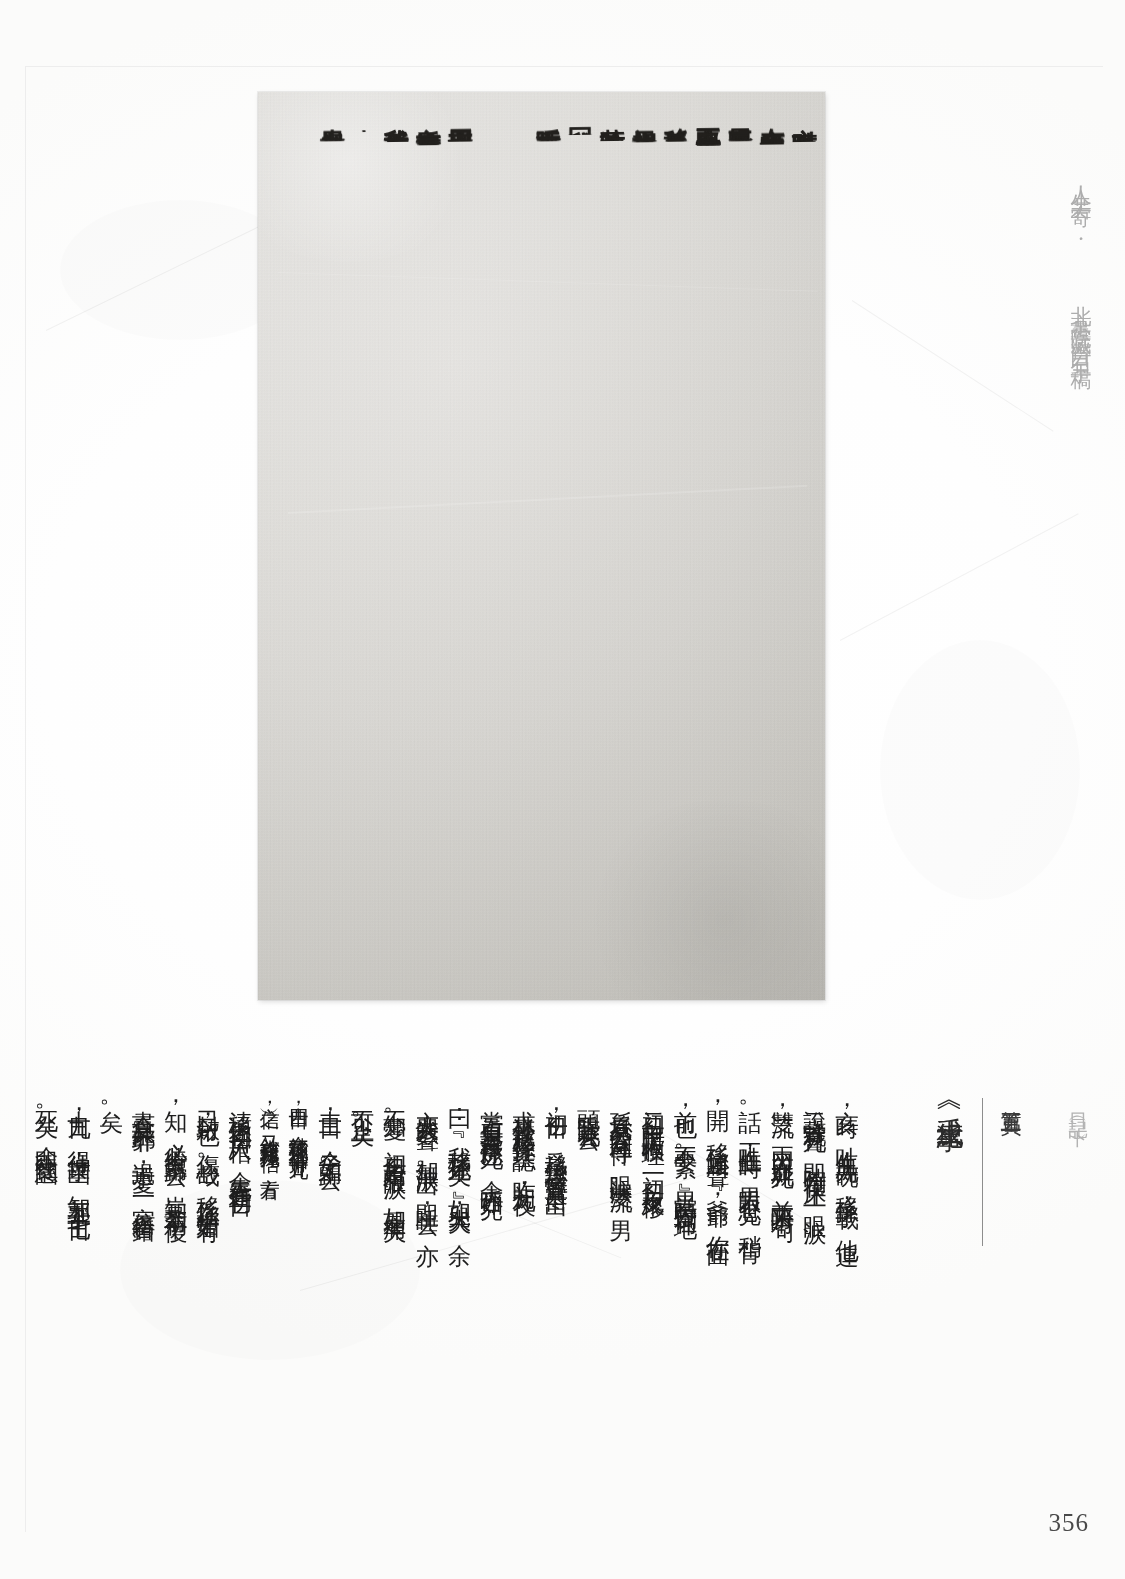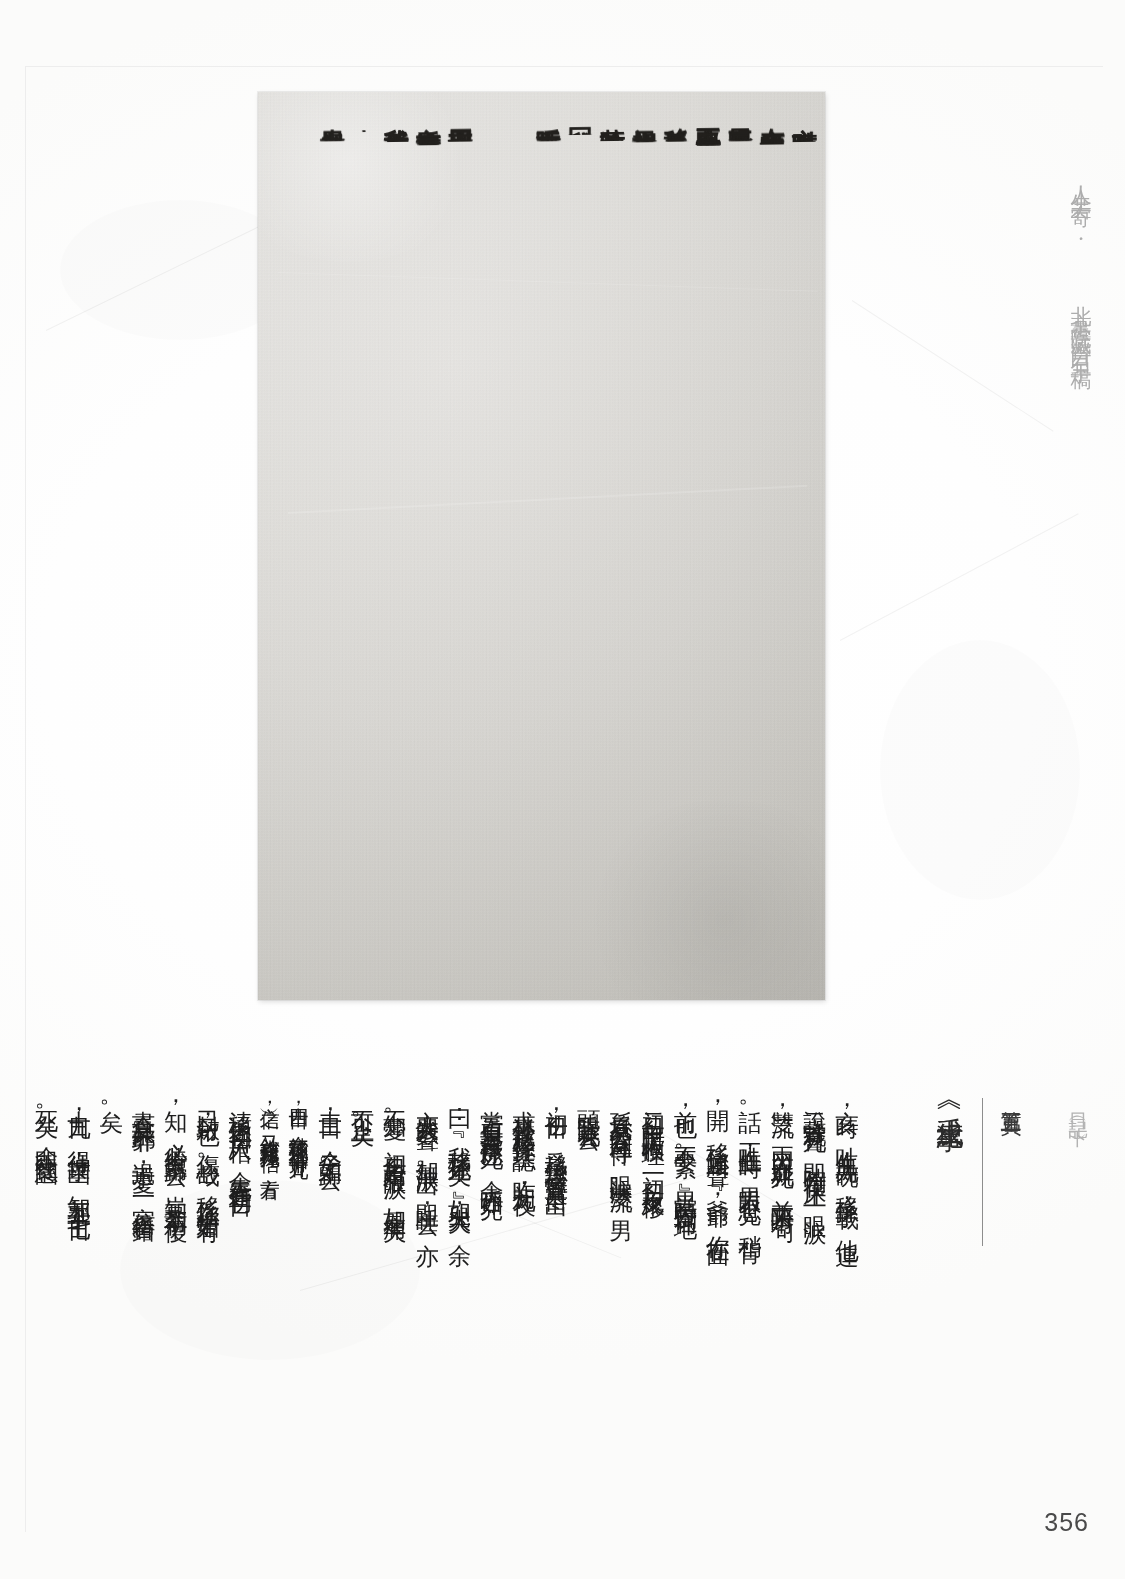--- a/index.html
+++ b/index.html
@@ -200,21 +200,21 @@
     letter-spacing: 2px;
   }
 
   
   .folio {
     position: absolute;
     right: 36px;
     bottom: 42px;
     font-size: 25px;
     color: #4a4a4a;
-    font-family: Liberation Sans, sans-serif;
+    font-family: Liberation Serif, serif;
     letter-spacing: 1px;
   }
 </style>
 </head>
 <body>
 
 <div class="page-scan">
 
   <div class="page-frame"></div>
 

